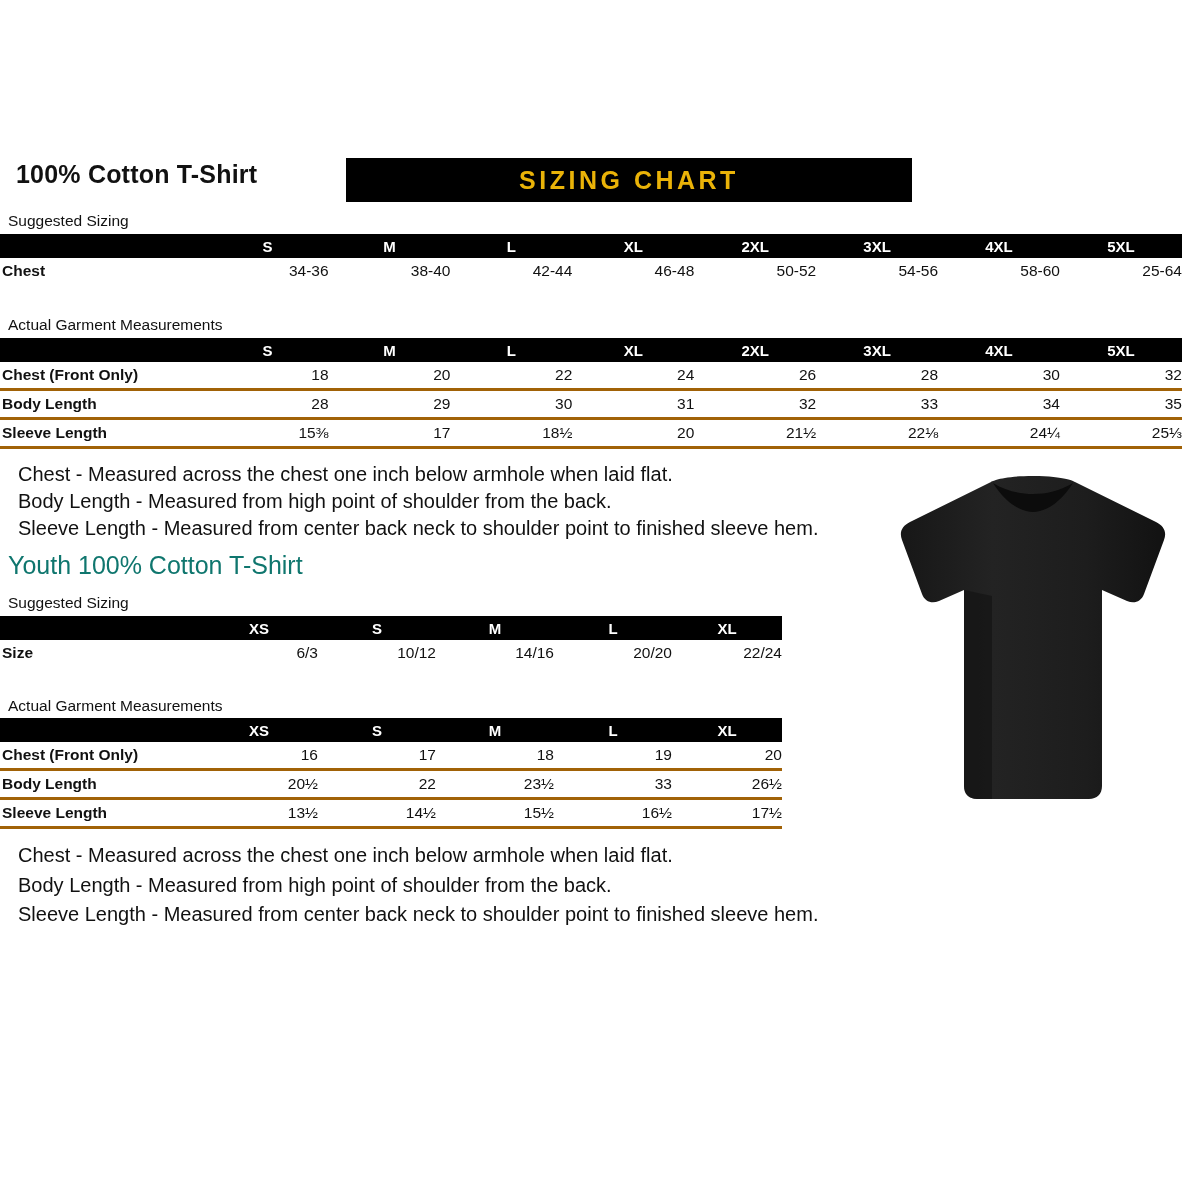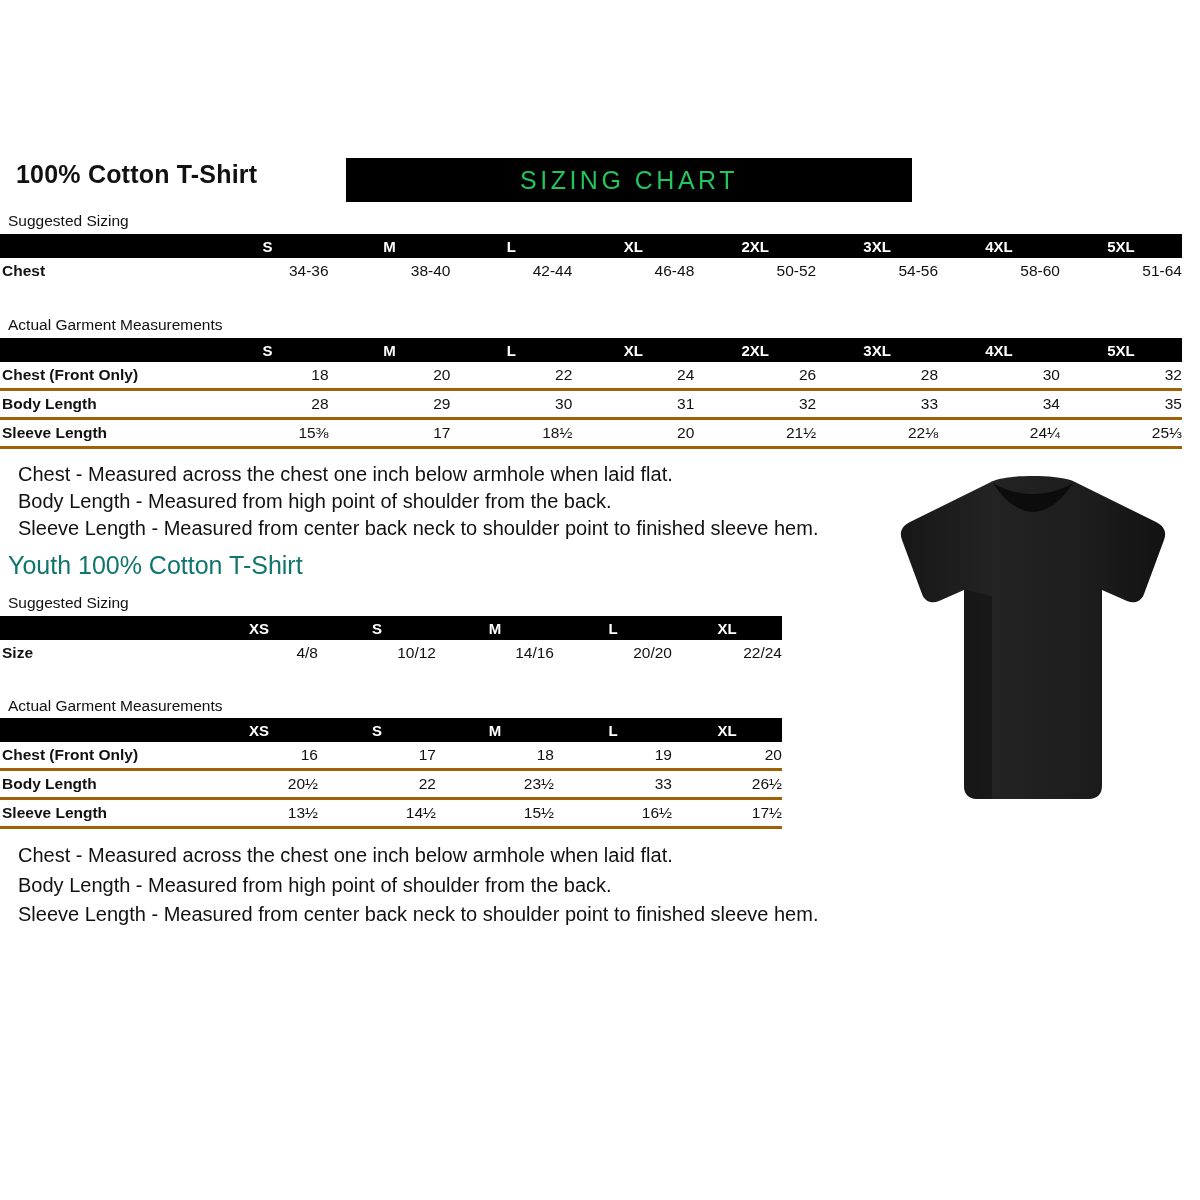--- a/index.html
+++ b/index.html
@@ -46,23 +46,23 @@
     top: -2px;
     width: 566px;
     height: 44px;
     background: #000000;
   }
   .sizing-banner .txt {
     position: absolute;
     left: 0; right: 0;
     top: 8px;
     text-align: center;
-    color: #22c55e;
+    color: #eab308;
     font-size: 25px;
-    font-weight: normal;
+    font-weight: bold;
     letter-spacing: 3.5px;
   }
 
   
   .caption {
     position: absolute;
     font-size: 15.5px;
     font-weight: 400;
     color: #111;
     white-space: nowrap;
@@ -175,21 +175,21 @@
     </tr>
     <tr class="drow">
       <td class="lbl">Chest</td>
       <td>34-36</td>
       <td>38-40</td>
       <td>42-44</td>
       <td>46-48</td>
       <td>50-52</td>
       <td>54-56</td>
       <td>58-60</td>
-      <td>51-64</td>
+      <td>25-64</td>
     </tr>
   </tbody>
     </table>
 
   <div class="caption" style="left:8px; top:316px;">Actual Garment Measurements</div>
 
   <table class="tbl" style="left:0px; top:338px; width:1182px;">
     <colgroup>
       <col style="width:200px">
         <col style="width:118px">
@@ -270,21 +270,21 @@
         <tr class="hrow">
       <td class="lbl"></td>
       <td>XS</td>
       <td>S</td>
       <td>M</td>
       <td>L</td>
       <td>XL</td>
     </tr>
     <tr class="drow">
       <td class="lbl">Size</td>
-      <td>4/8</td>
+      <td>6/3</td>
       <td>10/12</td>
       <td>14/16</td>
       <td>20/20</td>
       <td>22/24</td>
     </tr>
   </tbody>
     </table>
 
   <div class="caption" style="left:8px; top:697px;">Actual Garment Measurements</div>
 

